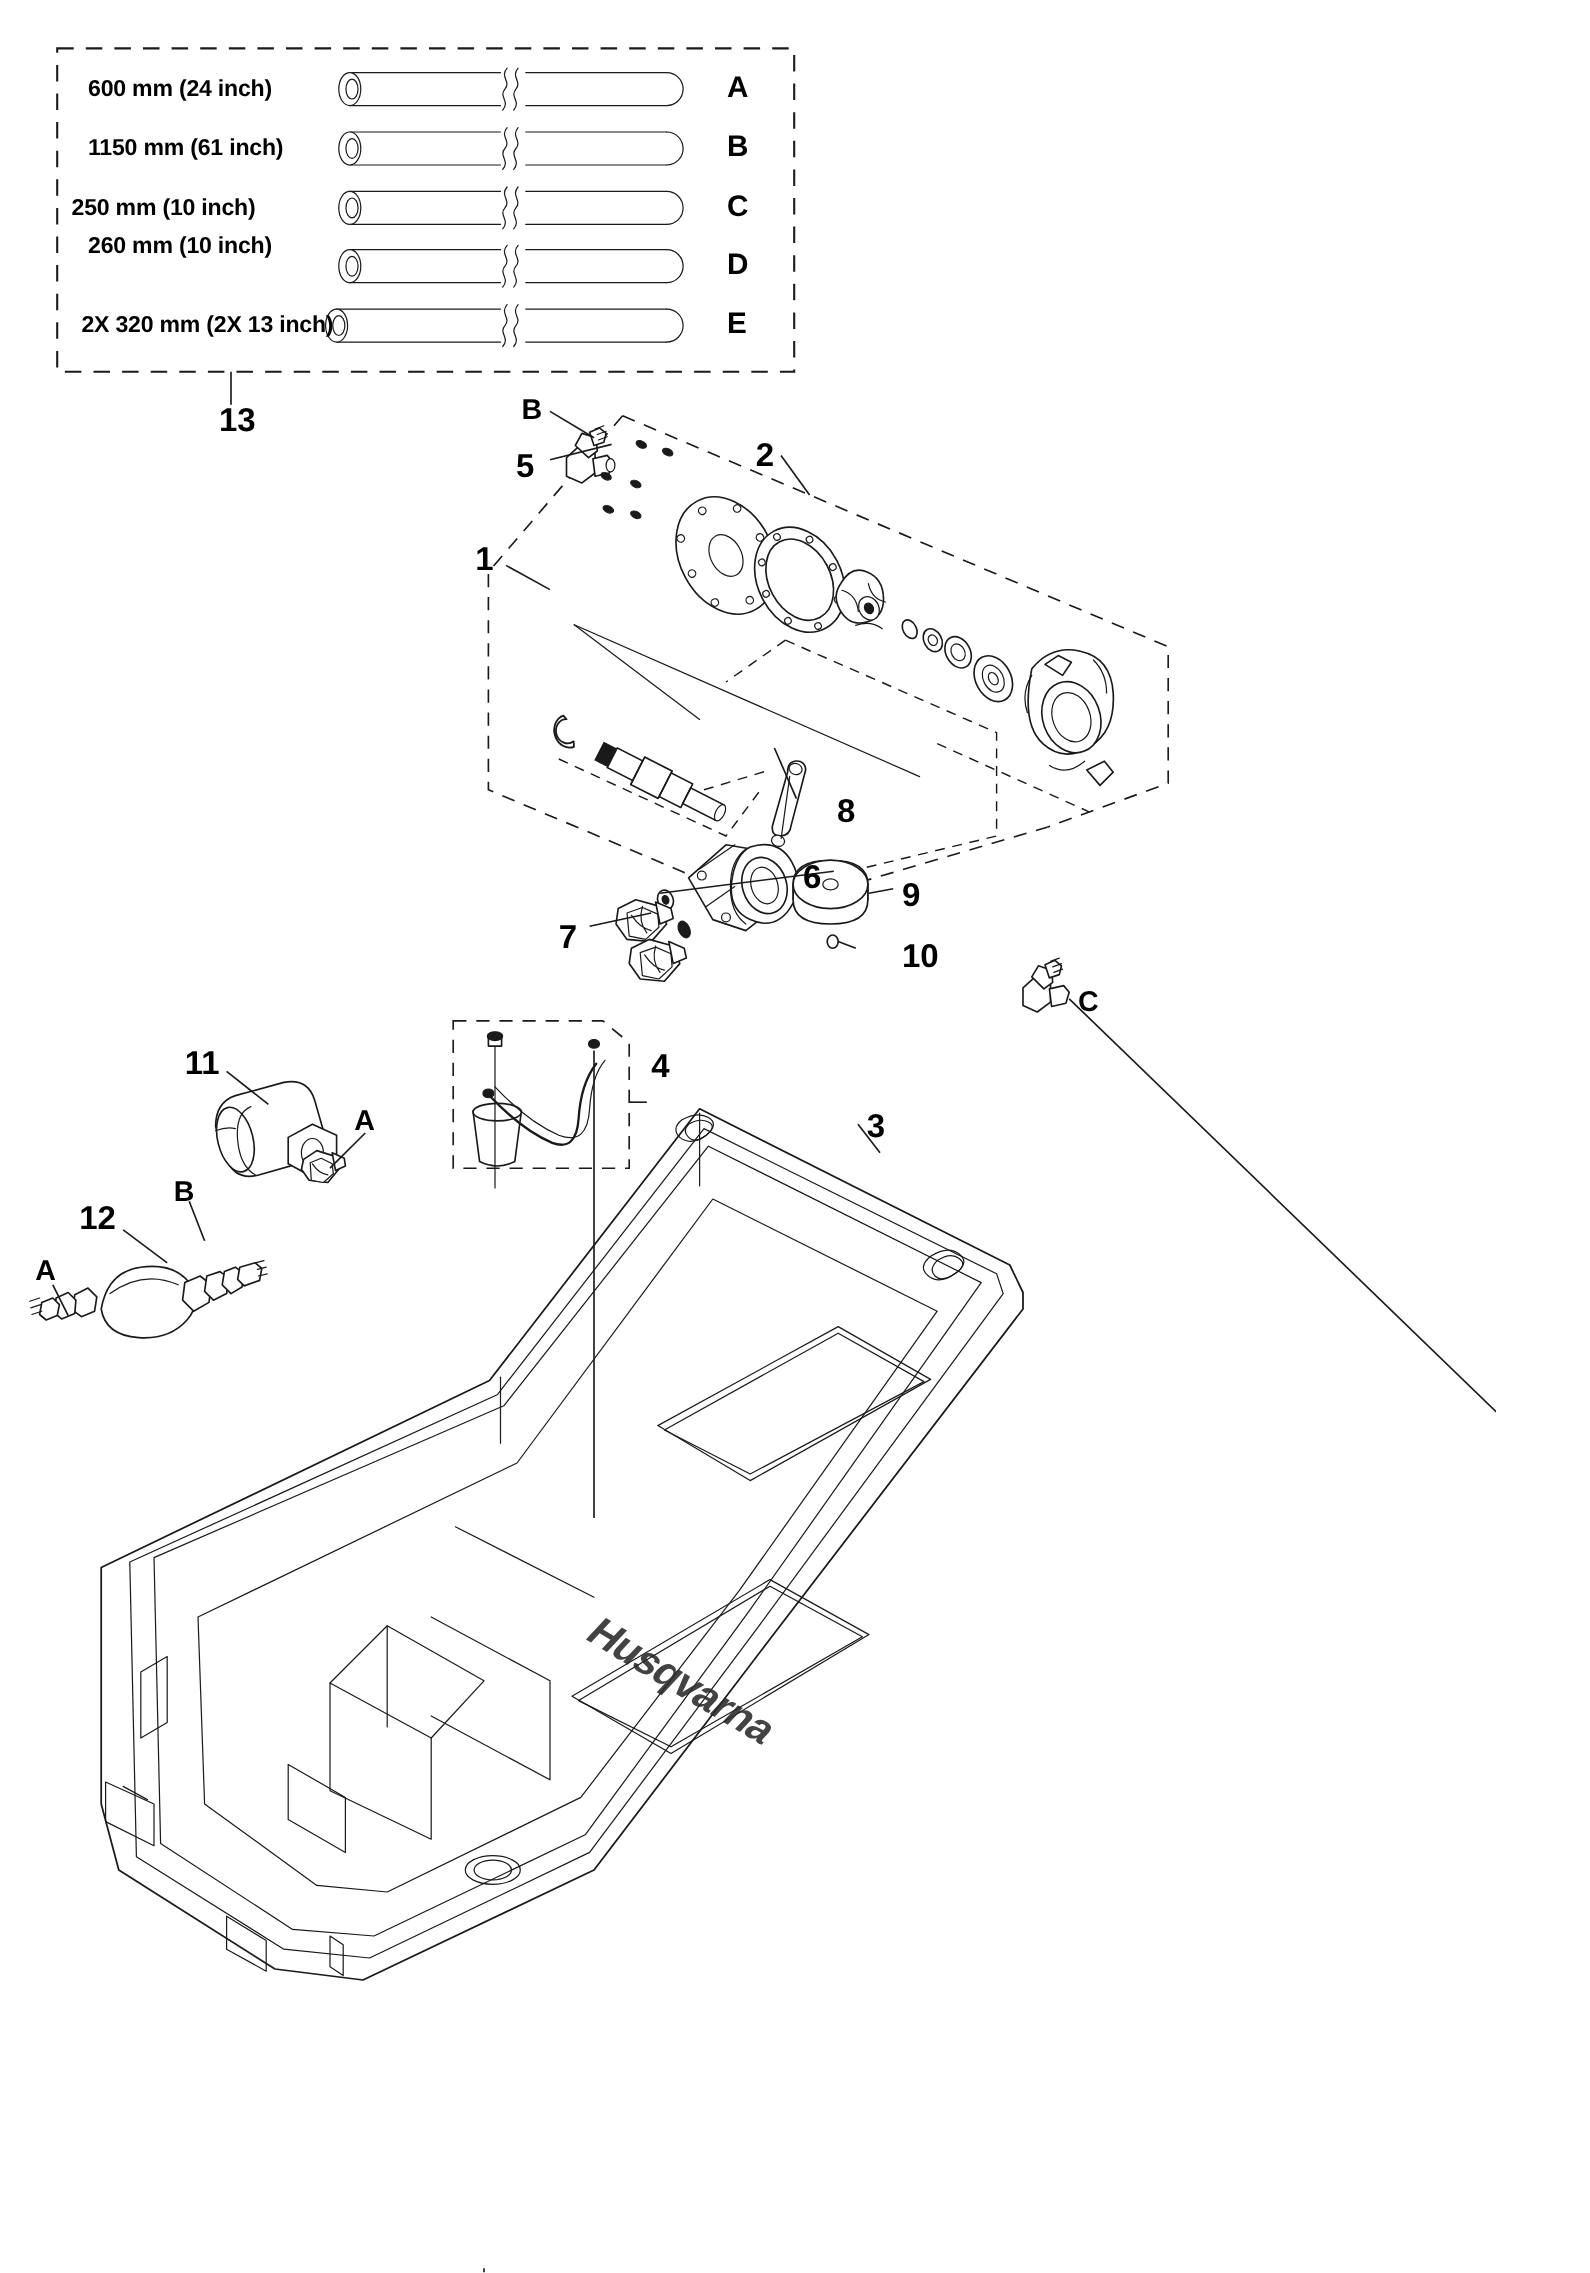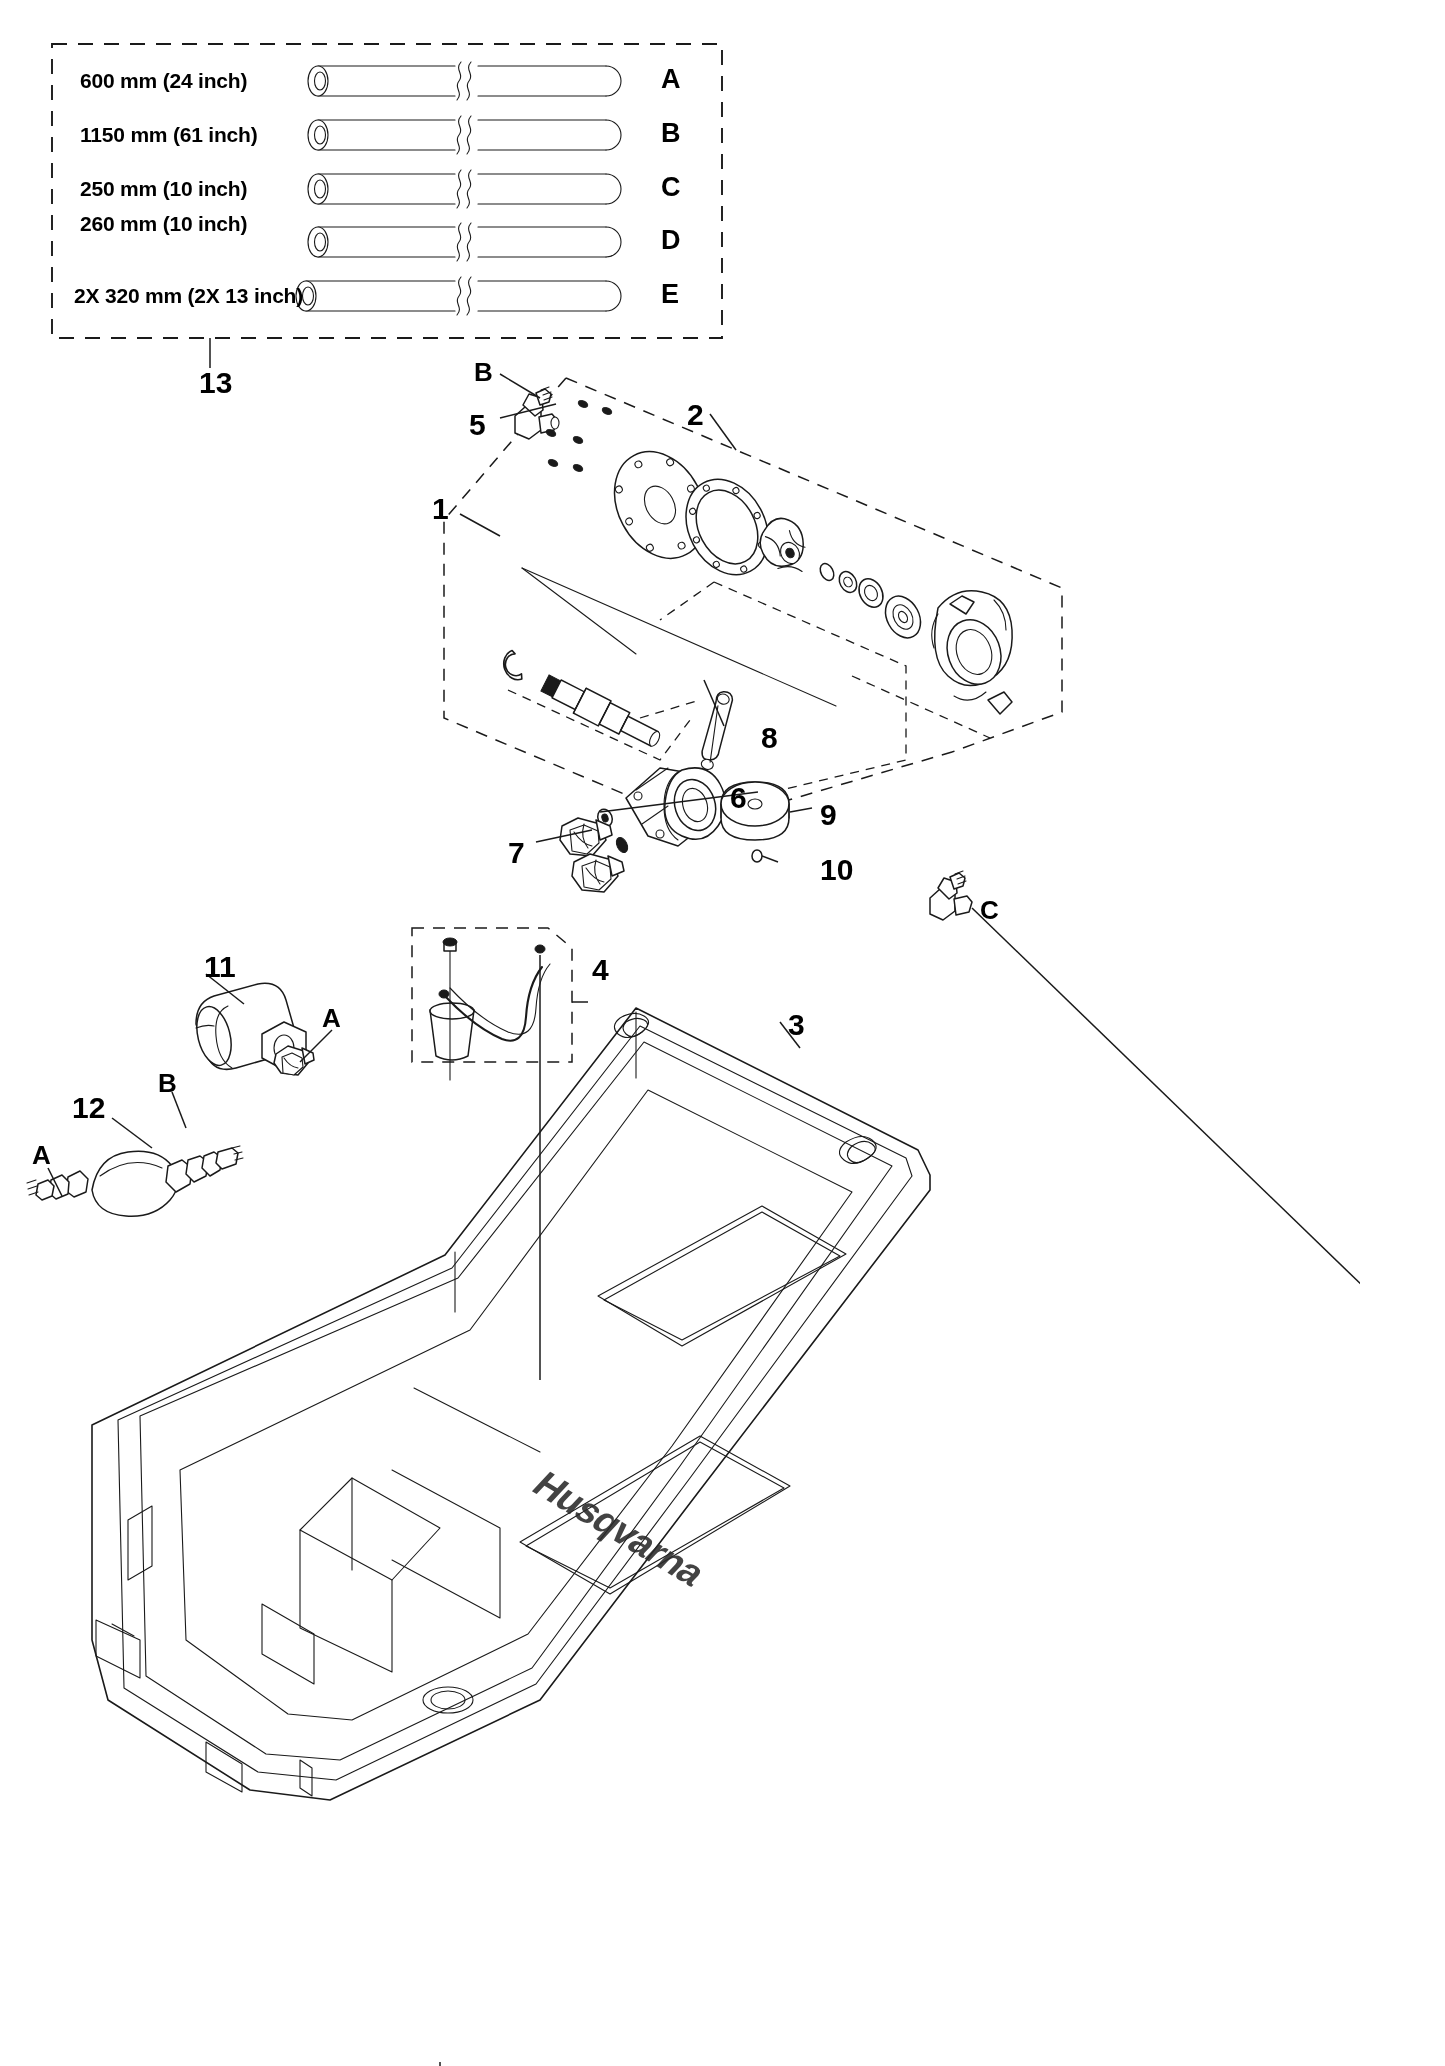--- a/index.html
+++ b/index.html
@@ -460,21 +460,21 @@
       <path class="lead" d="M112 1118 L152 1148"></path>
       <path class="lead" d="M332 1030 L300 1062"></path>
       <path class="lead" d="M172 1092 L186 1128"></path>
       <path class="lead" d="M48 1168 L62 1196"></path>
     </g>
 
   </svg>
 
   <div class="label legend-text" style="left:80px;  top:70px;">600 mm (24 inch)</div>
   <div class="label legend-text" style="left:80px;  top:124px;">1150 mm (61 inch)</div>
-  <div class="label legend-text" style="left:80px;  top:178px;">250 mm (10 inch)</div>
+  <div class="label legend-text" style="left:65px;  top:178px;">250 mm (10 inch)</div>
   <div class="label legend-text" style="left:80px;  top:213px;">260 mm (10 inch)</div>
   <div class="label legend-text" style="left:74px;  top:285px;">2X 320 mm (2X 13 inch)</div>
 
   <div class="label legend-letter" style="left:661px; top:66px;">A</div>
   <div class="label legend-letter" style="left:661px; top:120px;">B</div>
   <div class="label legend-letter" style="left:661px; top:174px;">C</div>
   <div class="label legend-letter" style="left:661px; top:227px;">D</div>
   <div class="label legend-letter" style="left:661px; top:281px;">E</div>
 
   <div class="label callout-num" style="left:199px; top:368px;">13</div>
@@ -483,21 +483,21 @@
   <div class="label callout-num" style="left:469px; top:410px;">5</div>
   <div class="label callout-num" style="left:432px; top:494px;">1</div>
   <div class="label callout-num" style="left:687px; top:400px;">2</div>
   <div class="label callout-num" style="left:761px; top:723px;">8</div>
   <div class="label callout-num" style="left:730px; top:783px;">6</div>
   <div class="label callout-num" style="left:508px; top:838px;">7</div>
   <div class="label callout-num" style="left:820px; top:800px;">9</div>
   <div class="label callout-num" style="left:788px; top:855px;margin-left:32px;">10</div>
   <div class="label callout-letter" style="left:980px; top:897px;">C</div>
 
-  <div class="label callout-num" style="left:168px; top:952px;margin-left:36px;">11</div>
+  <div class="label callout-num" style="left:168px; top:952px;">11</div>
   <div class="label callout-letter" style="left:322px; top:1005px;">A</div>
   <div class="label callout-letter" style="left:158px; top:1070px;">B</div>
   <div class="label callout-num" style="left:72px;  top:1093px;">12</div>
   <div class="label callout-letter" style="left:32px;  top:1142px;">A</div>
   <div class="label callout-num" style="left:592px; top:955px;">4</div>
   <div class="label callout-num" style="left:788px; top:1010px;">3</div>
 
   <div class="label" style="left:552px; top:1466px; font-size:38px; font-weight:bold; color:#2a2a2a;
               transform: rotate(31deg) skewX(-12deg); transform-origin: left top;
               letter-spacing:-1px; opacity:0.88;">Husqvarna</div>

